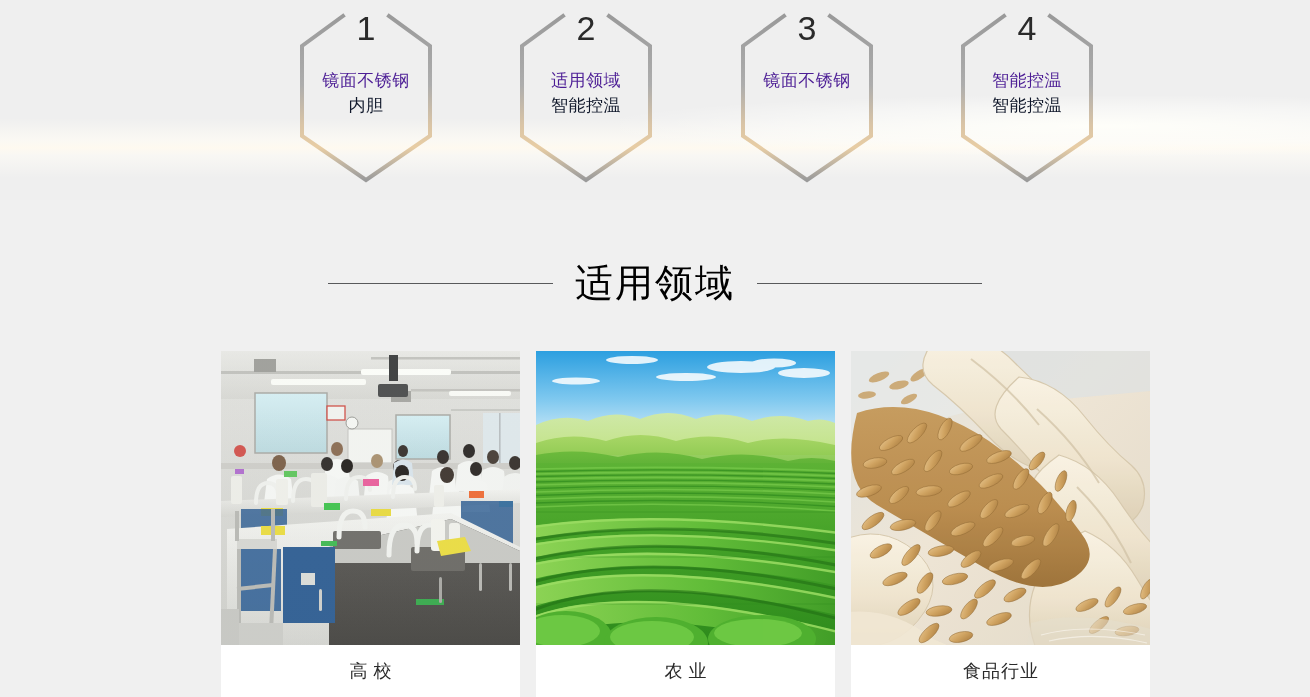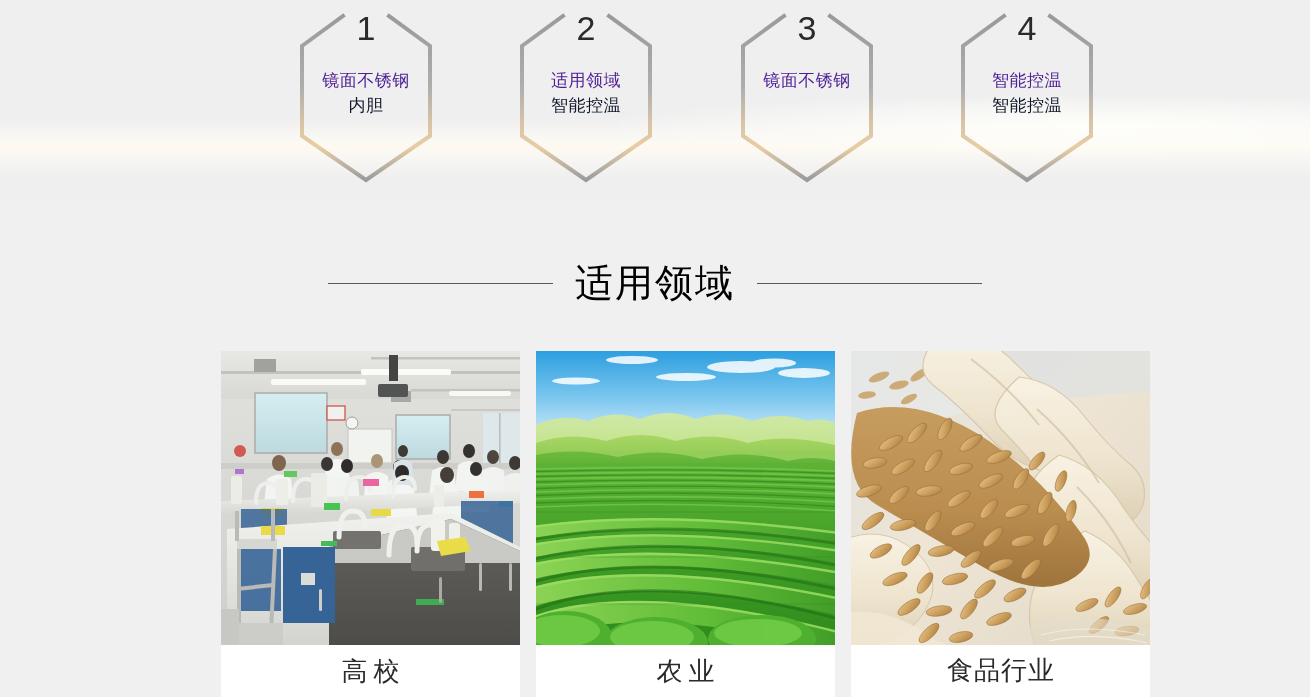--- a/index.html
+++ b/index.html
@@ -162,21 +162,21 @@
     width: 299px;
     height: 294px;
     overflow: hidden;
     background: #ddd;
   }
   .card-photo svg { display: block; width: 299px; height: 294px; }
   .card-caption {
     height: 52px;
     line-height: 52px;
     text-align: center;
-    font-size: 26px;
+    font-size: 18px;
     color: #2a2a2a;
     letter-spacing: 6px;
     text-indent: 6px;
     white-space: nowrap;
     background: #ffffff;
   }
   .card-caption.tight { letter-spacing: 1px; text-indent: 1px; font-family: Liberation Serif, serif; }
 </style>
 </head>
 <body>

